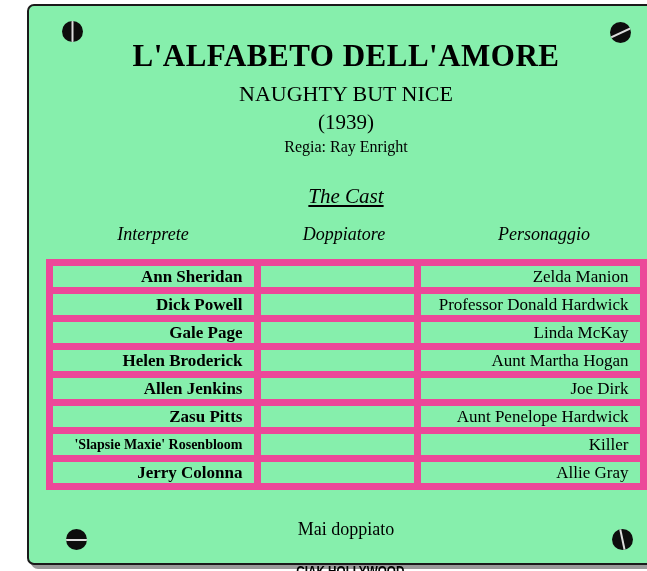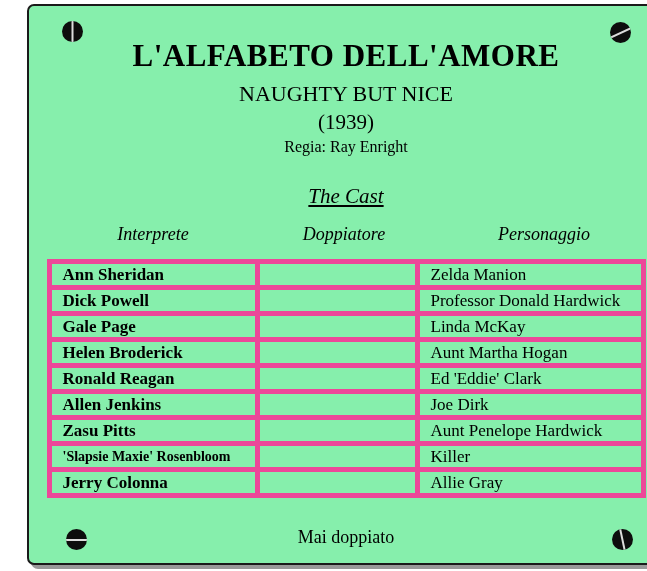--- a/index.html
+++ b/index.html
@@ -60,23 +60,23 @@
   
   .cast-table {
     width:594px; margin:14px auto 0;
     border-collapse:collapse; table-layout:fixed;
     border:2px solid #000000;
   }
   .cast-table col.c1 { width:208px; }
   .cast-table col.c2 { width:160px; }
   .cast-table col.c3 { width:226px; }
   .cast-table td {
-    border:5px solid #ec4899;
+    border:7px solid #ec4899;
     height:21px; padding:0 11px;
-    font-size:17px; text-align:left; vertical-align:middle;
+    font-size:17px; text-align:right; vertical-align:middle;
     white-space:nowrap; overflow:hidden;
   }
   .cast-table td.actor { font-weight:bold; }
   .cast-table tr.small td.actor { font-size:14px; }
 
   
   .note { margin:28px 0 0; font-size:18px; line-height:22px; }
   .logo {
     margin:22px 0 0; 
     padding-left:9px;
@@ -141,25 +141,20 @@
         <td class="actor">Gale Page</td>
         <td class="dubber"></td>
         <td class="character">Linda McKay</td>
       </tr>
       <tr>
         <td class="actor">Helen Broderick</td>
         <td class="dubber"></td>
         <td class="character">Aunt Martha Hogan</td>
       </tr>
       <tr>
-        <td class="actor">Ronald Reagan</td>
-        <td class="dubber"></td>
-        <td class="character">Ed 'Eddie' Clark</td>
-      </tr>
-      <tr>
         <td class="actor">Allen Jenkins</td>
         <td class="dubber"></td>
         <td class="character">Joe Dirk</td>
       </tr>
       <tr>
         <td class="actor">Zasu Pitts</td>
         <td class="dubber"></td>
         <td class="character">Aunt Penelope Hardwick</td>
       </tr>
       <tr class="small">

